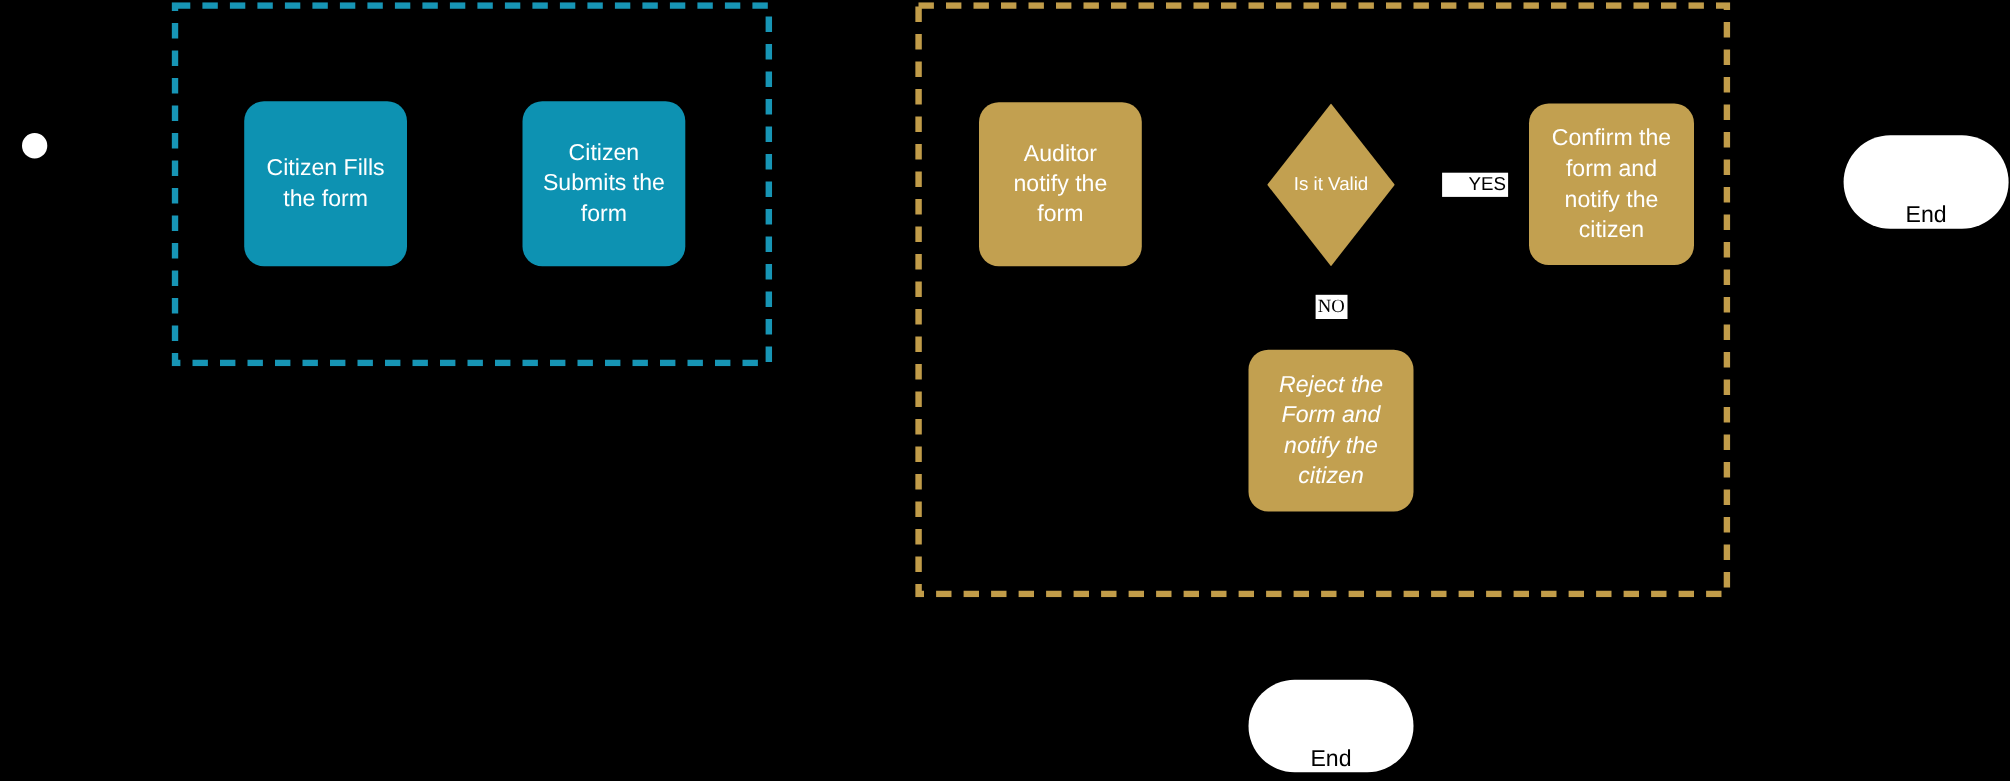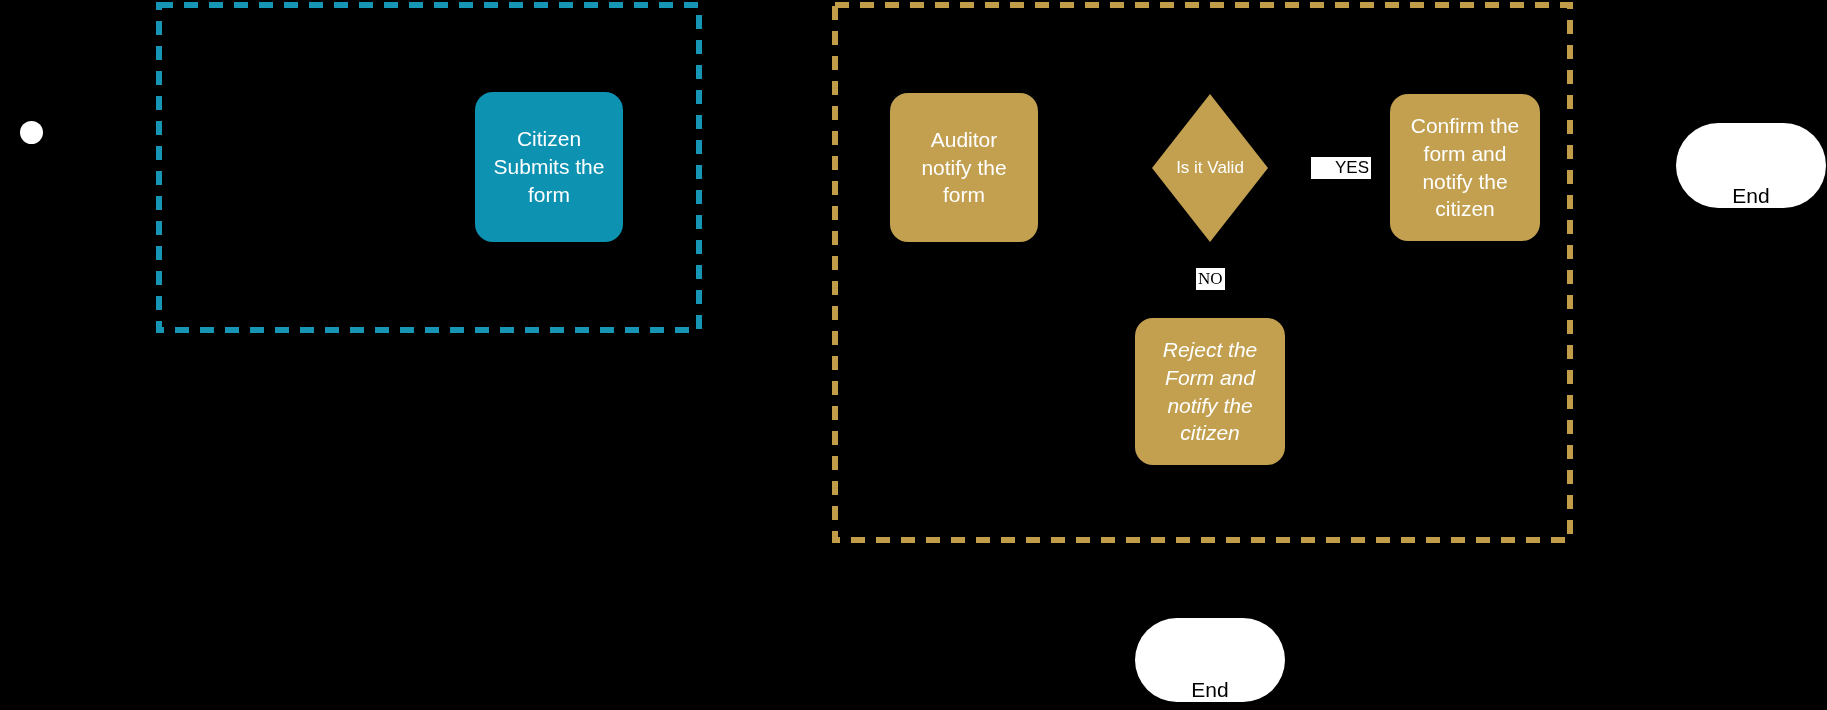--- a/index.html
+++ b/index.html
@@ -115,20 +115,24 @@
       <rect x="3" y="3" width="540" height="325" fill="none" style="stroke: var(--teal_border, #1795b5)" stroke-width="6" stroke-dasharray="14 11"></rect>
     </svg>
   </div>
 
   <div class="lane" id="lane-auditor">
     <svg width="741" height="541" viewBox="0 0 741 541">
       <rect x="3" y="3" width="735" height="535" fill="none" style="stroke: var(--gold_border, #c19c49)" stroke-width="6" stroke-dasharray="14 11"></rect>
     </svg>
   </div>
 
+  <div class="node teal" id="node-citizen-fills">
+    <span>Citizen Fills
+the form</span>
+  </div>
 
   <div class="node teal" id="node-citizen-submits">
     <span>Citizen
 Submits the
 form</span>
   </div>
 
   <div class="node gold" id="node-auditor-checks">
     <span>Auditor
 notify the

